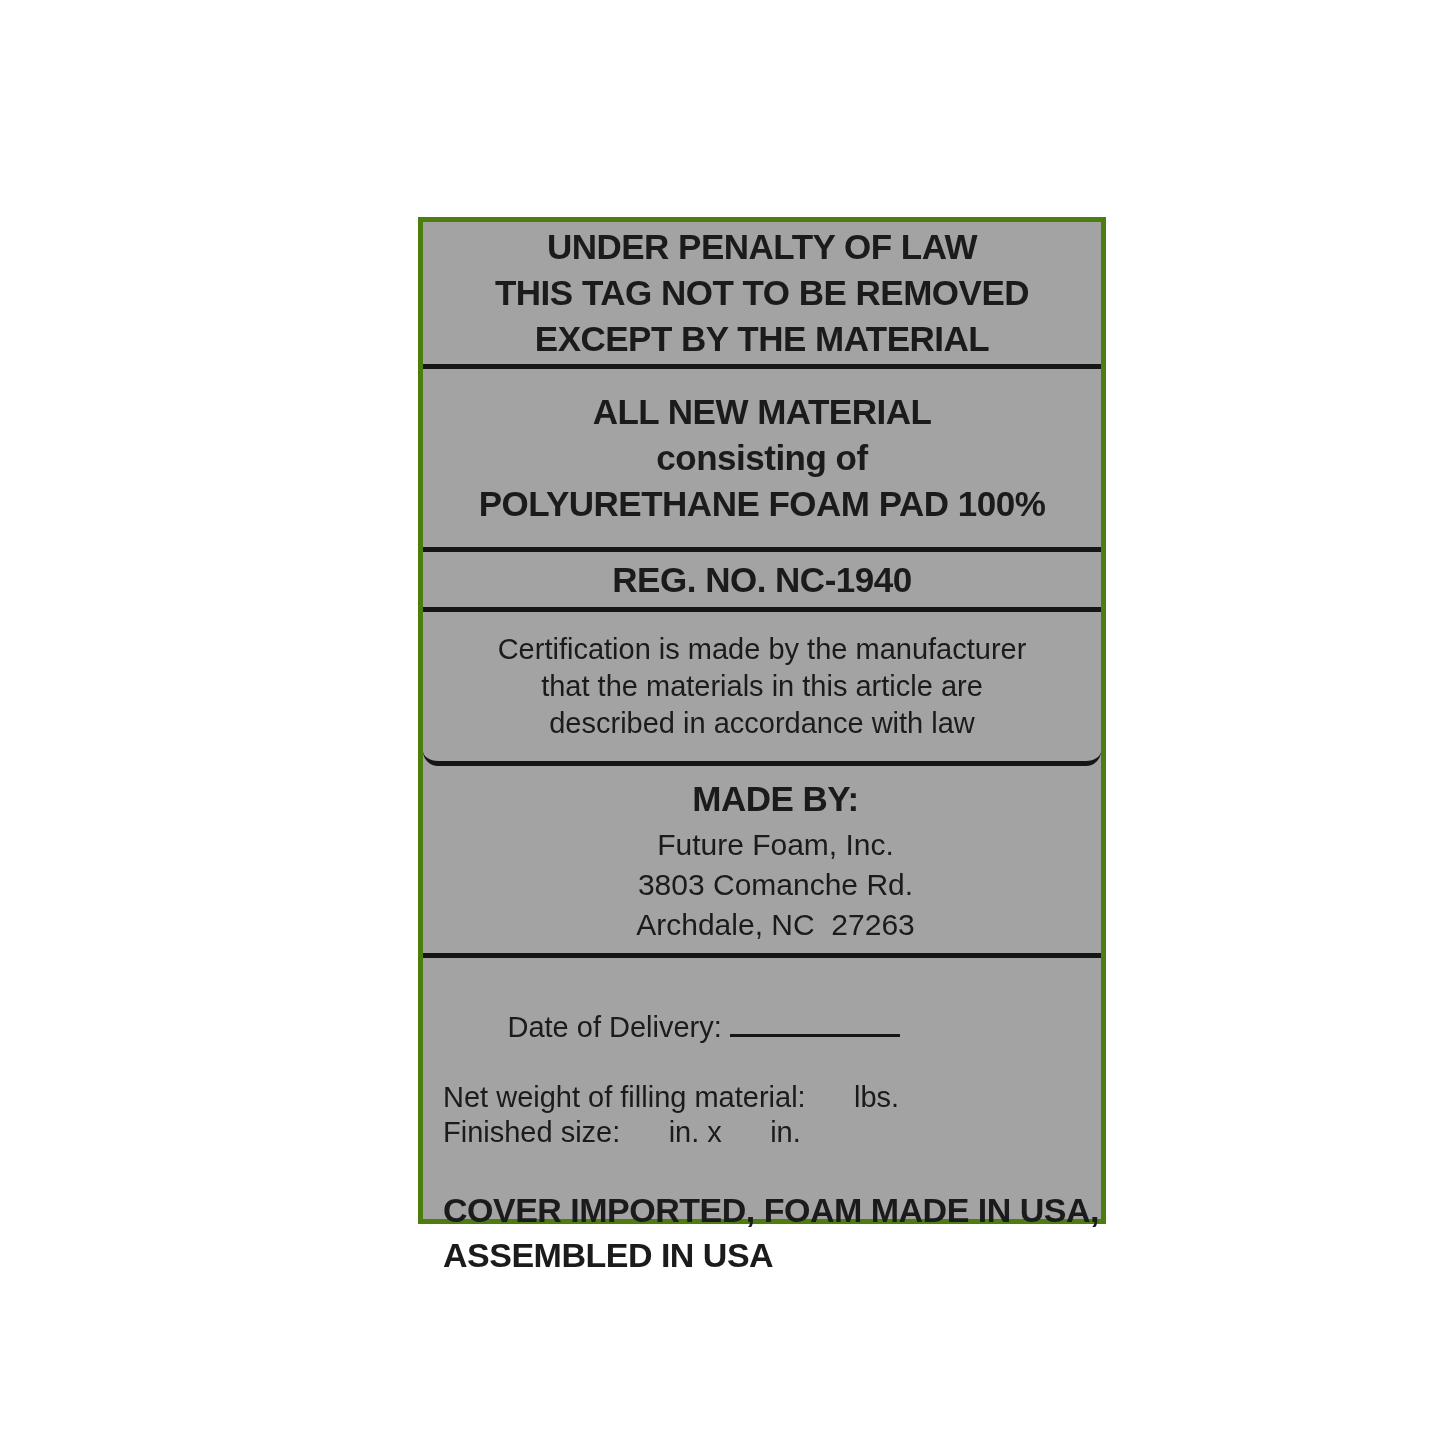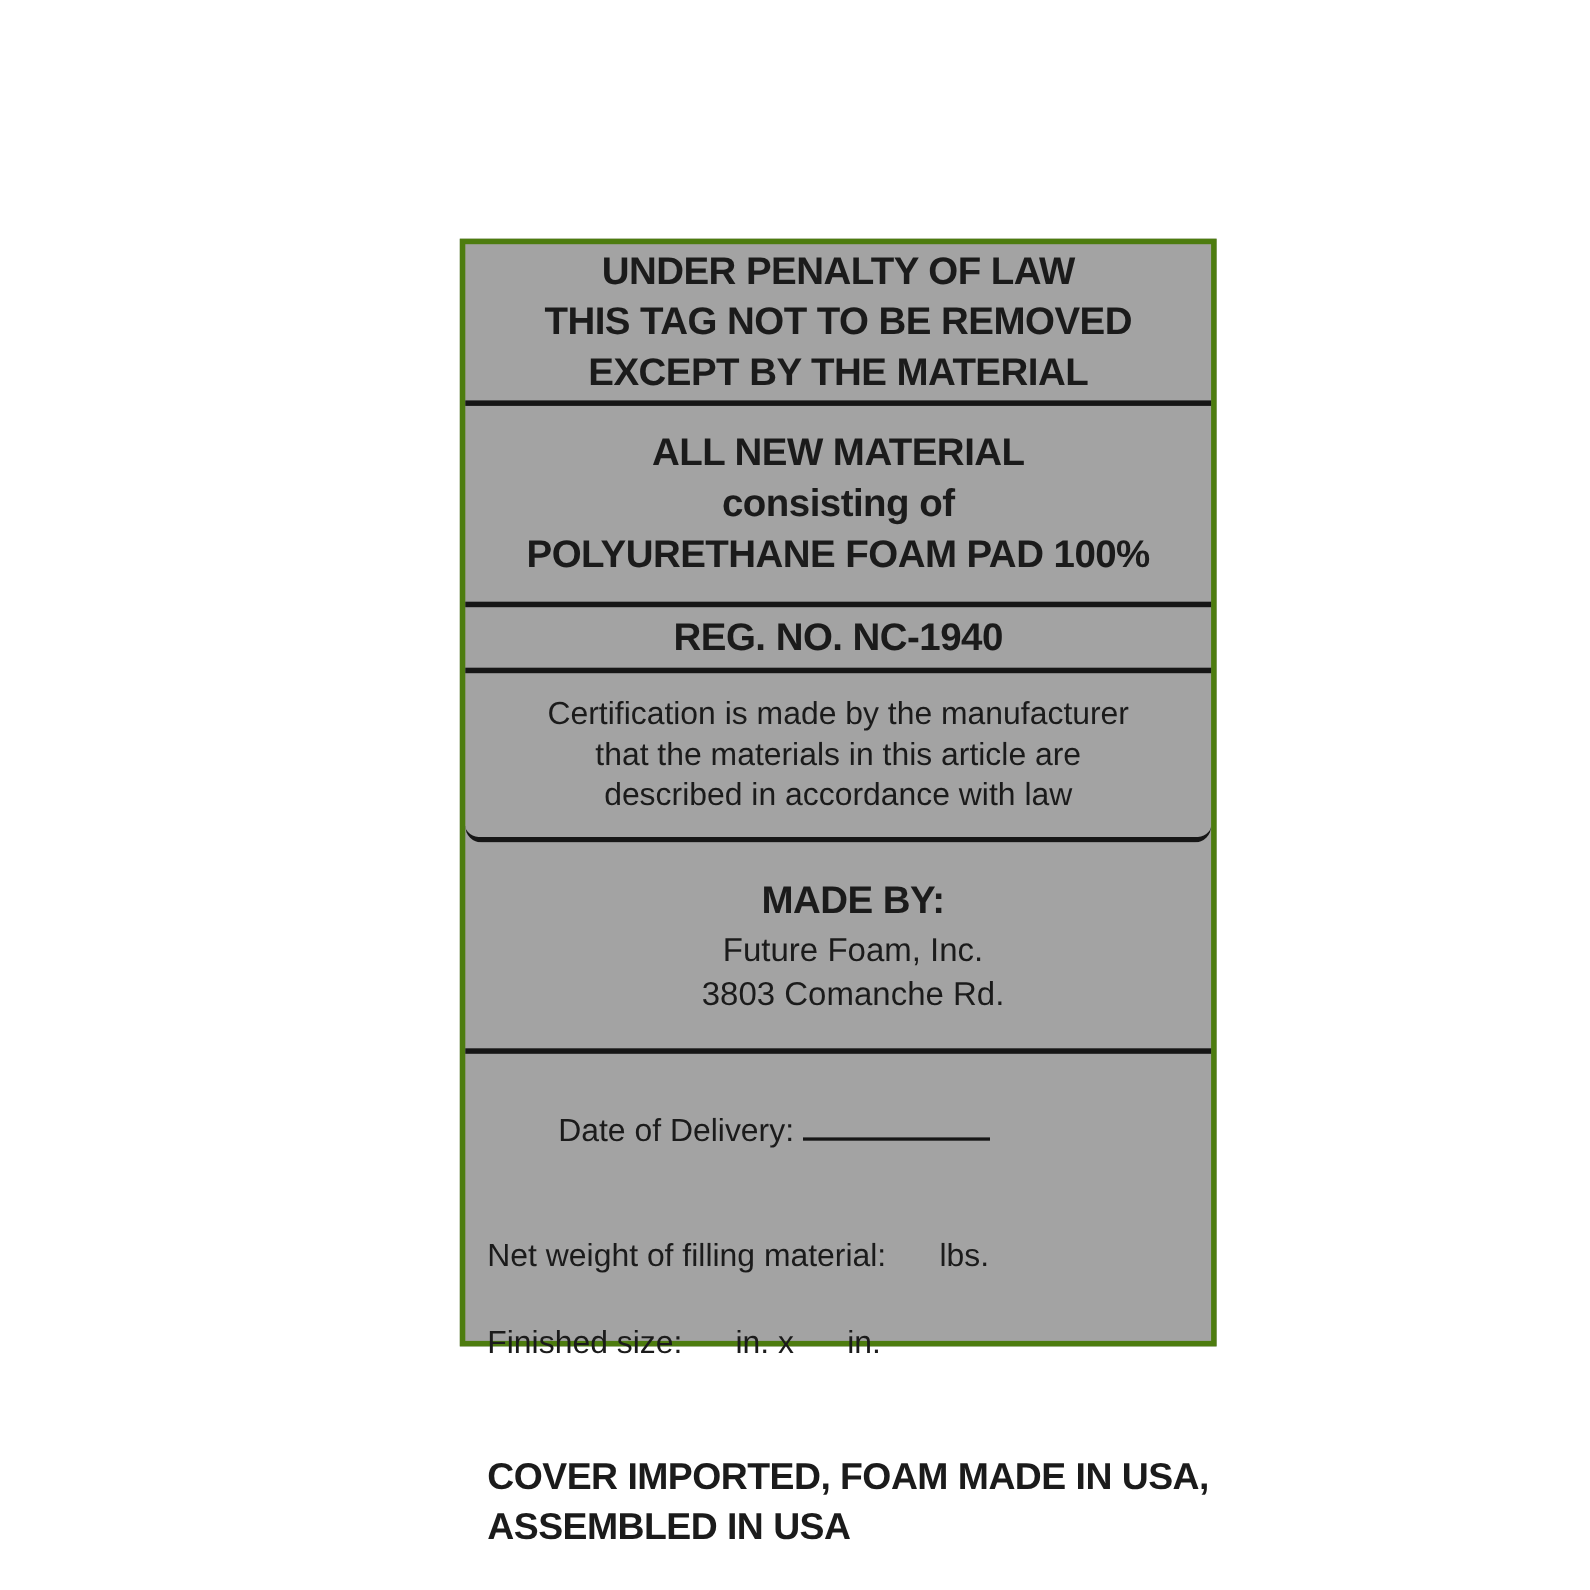--- a/index.html
+++ b/index.html
@@ -45,21 +45,20 @@
   .s2 { height: 183px; }
   .s3 { height: 60px; }
   .s4 { height: 154px; border-radius: 15px; }
   .s5 { height: 192px; padding-left: 27px; }
   .s6 {
     height: 260px;
     justify-content: flex-start;
     align-items: stretch;
     text-align: left;
     padding: 12px 20px 0 20px;
-    gap: 44px;
   }
   .bold-big {
     font-weight: 700;
     font-size: 35px;
     line-height: 46px;
     letter-spacing: -0.5px;
     white-space: pre;
   }
   .reg-line {
     font-weight: 400;
@@ -131,20 +130,21 @@
     <section class="sec s4">
       <div class="reg-line">Certification is made by the manufacturer</div>
       <div class="reg-line">that the materials in this article are</div>
       <div class="reg-line">described in accordance with law</div>
     </section>
 
     <section class="sec s5">
       <div class="madeby-heading">MADE BY:</div>
       <div class="madeby-line">Future Foam, Inc.</div>
       <div class="madeby-line">3803 Comanche Rd.</div>
+      <div class="madeby-line">Archdale, NC  27263</div>
     </section>
 
     <section class="sec s6">
       <div class="fline">
         <span>Date of Delivery:</span><span class="blank-line"></span>
       </div>
       <div class="fline">Net weight of filling material:      lbs.</div>
       <div class="fline">Finished size:      in. x      in.</div>
       <div class="origin-block">
         <div class="origin-line">COVER IMPORTED, FOAM MADE IN USA,</div>

